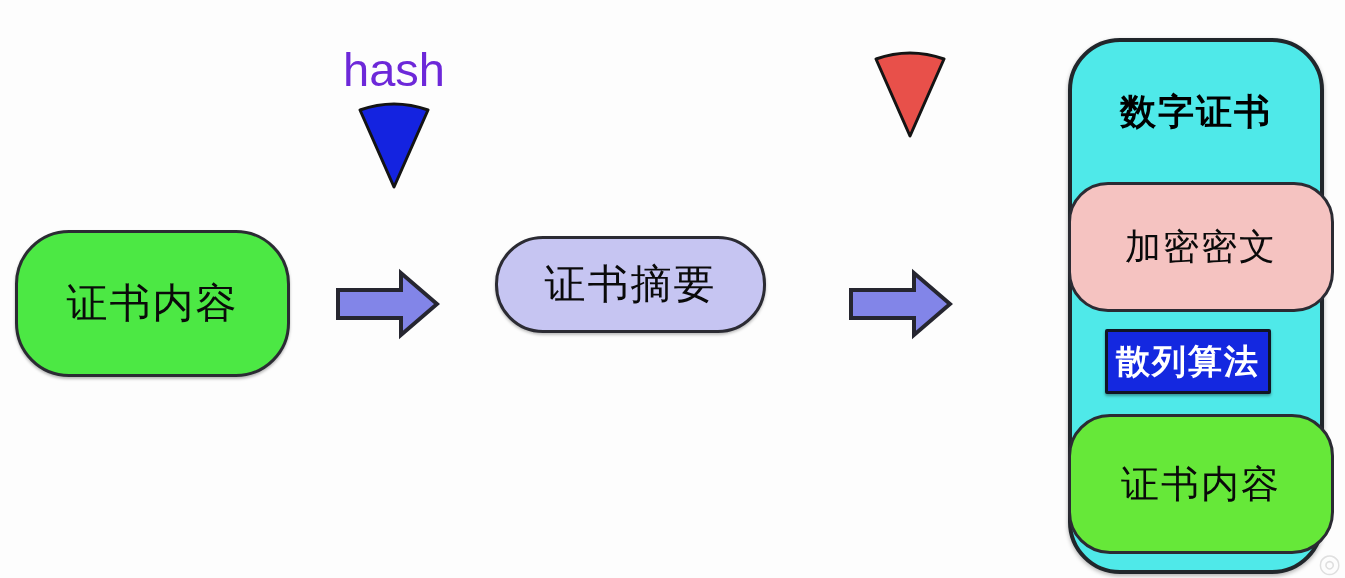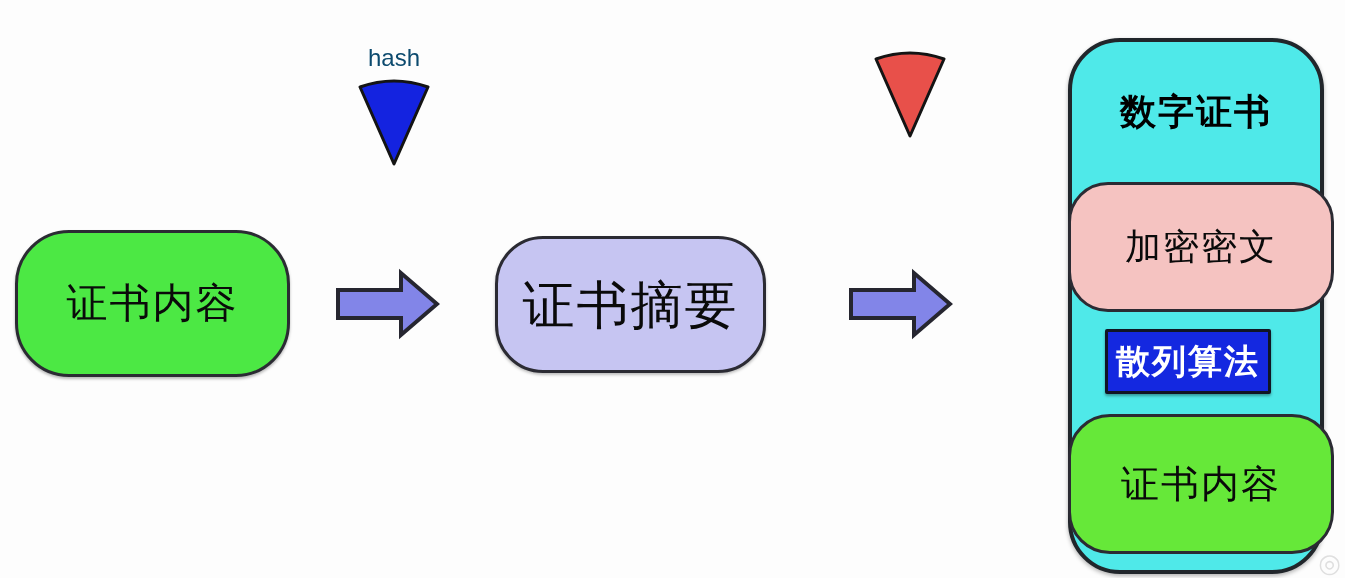--- a/index.html
+++ b/index.html
@@ -48,24 +48,24 @@
     border-radius: 54px;
     font-size: 41px;
     box-shadow: 0 2px 3px rgba(0,0,0,0.28);
   }
 
   
   .node--cert-digest {
     left: 495px;
     top: 236px;
     width: 271px;
-    height: 137px;
+    height: 97px;
     background: #c6c5f2;
     border-radius: 48px;
-    font-size: 52px;
+    font-size: 41px;
     box-shadow: 0 2px 3px rgba(0,0,0,0.25);
   }
 
   
   .arrow {
     position: absolute;
     width: 105px;
     height: 72px;
   }
   .arrow--one { left: 335px; top: 268px; }
@@ -75,22 +75,22 @@
   .wedge-group {
     position: absolute;
     display: flex;
     flex-direction: column;
     align-items: center;
   }
   .wedge-group--hash { left: 334px; top: 46px; width: 120px; }
   .wedge-group--privkey { left: 850px; top: 46px; width: 120px; }
 
   .wedge-label {
-    font-size: 24px;
-    color: #0c4a6e;
+    font-size: 47px;
+    color: #6d28d9;
     line-height: 1;
     margin-bottom: 4px;
     white-space: nowrap;
   }
   .wedge-label--cjk { letter-spacing: 2px; }
   .wedge-svg { display: block; }
 
   
   .cert-panel {
     position: absolute;

